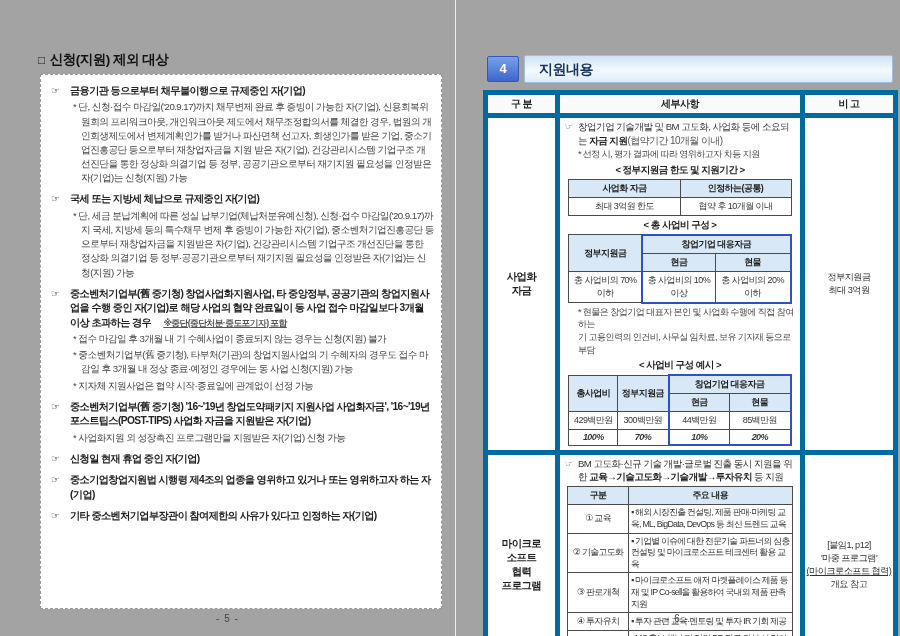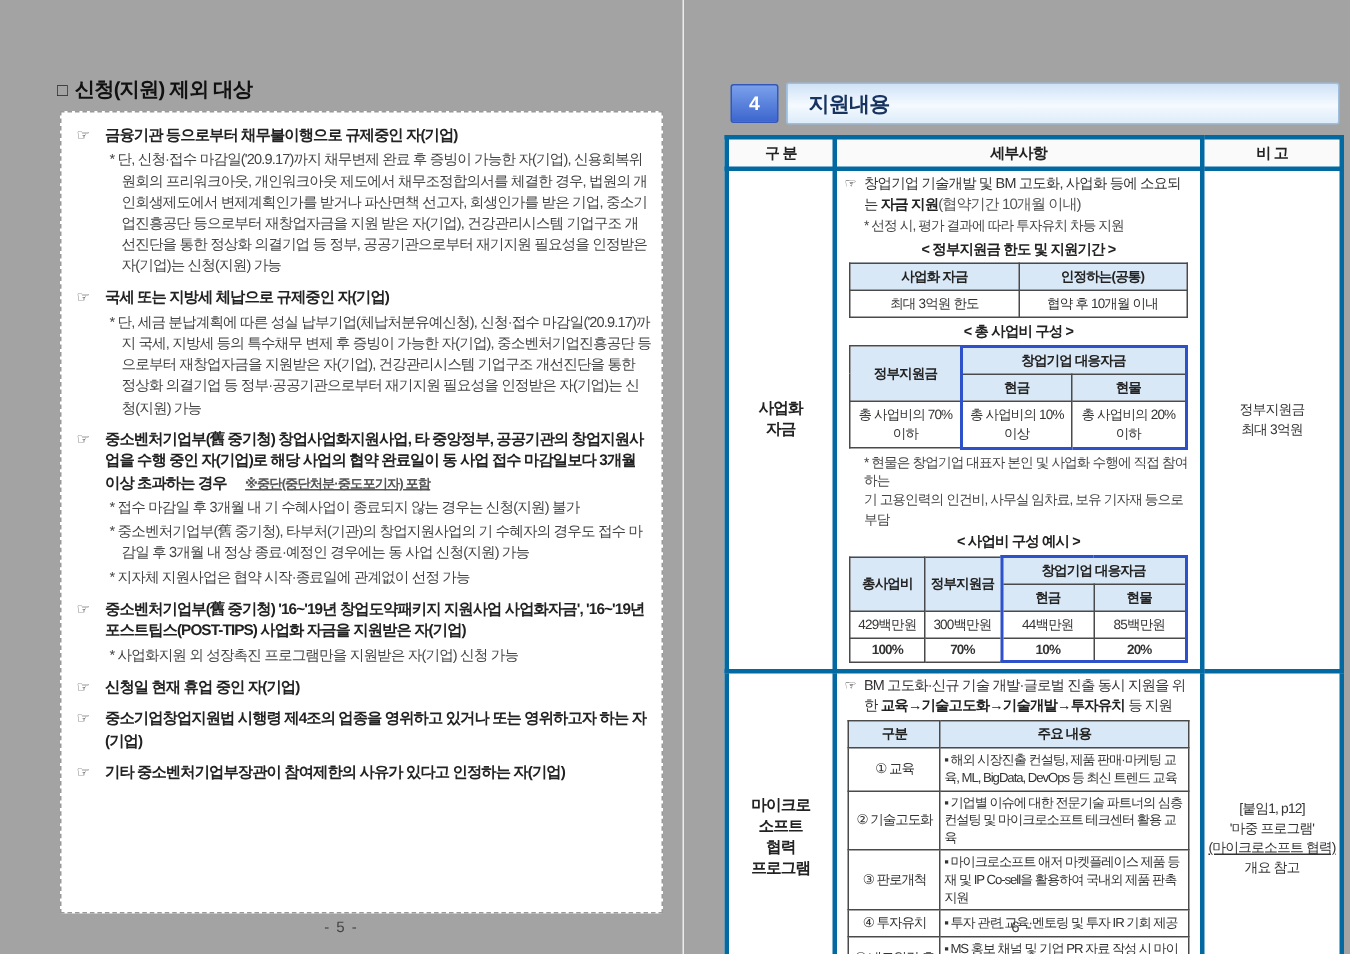--- a/index.html
+++ b/index.html
@@ -28,40 +28,40 @@
   .num-box{position:absolute;left:4px;top:1px;width:30px;height:24px;border:1px solid #3558b8;border-radius:2px;
            background:linear-gradient(180deg,#7aa0ea,#3c66cf);color:#fff;font-weight:bold;font-size:13px;
            text-align:center;line-height:24px;}
   .title-bar{position:absolute;left:41px;top:0;right:0;height:26px;border:1px solid #9fbedd;border-radius:2px;
              background:linear-gradient(180deg,#cfe2f6 0%,#f5faff 55%,#dcecf9 100%);
              line-height:26px;padding-left:14px;font-size:14px;font-weight:bold;color:#17335f;letter-spacing:-0.5px;}
 
   table{border-collapse:collapse;}
   .outer-table{position:absolute;left:28px;top:90px;width:410px;table-layout:fixed;
                font-size:9.6px;color:#333;letter-spacing:-0.55px;background:#fff;}
-  .outer-table th,.outer-table td{border:3px solid #0369a1;}
+  .outer-table th,.outer-table td{border:5px solid #0369a1;}
   .outer-table thead th{background:#fafafa;font-weight:bold;font-size:10px;padding:2px;color:#222;}
   .cat{text-align:center;font-weight:bold;font-size:10.4px;white-space:pre-line;color:#222;padding:2px;line-height:1.35;vertical-align:middle;}
   .remark{text-align:center;font-size:9.2px;white-space:pre-line;color:#333;padding:2px 1px;line-height:1.4;vertical-align:middle;}
   .remark .u{text-decoration:underline;margin-top:20px;}
   .detail{padding:3px 5px 4px 5px;vertical-align:top;}
   .bullet{position:relative;padding-left:13px;line-height:1.32;margin-bottom:1px;color:#333;}
   .bullet .hand{position:absolute;left:0;top:0;font-size:9px;}
   .bullet b{color:#222;}
   .small{font-size:10px;color:#555;letter-spacing:-0.6px;}
   .subline{padding-left:13px;font-size:9.1px;color:#444;line-height:1.38;white-space:pre-line;letter-spacing:-0.6px;}
   .caption{text-align:center;font-weight:bold;margin:3px 0 2px 0;font-size:9.6px;color:#222;}
   .inner{margin:0 auto;width:97%;font-size:9px;text-align:center;color:#333;}
   .inner th,.inner td{border:1px solid #4a4a4a;padding:2px 2px;}
   .inner th{background:#d9e8f6;font-weight:bold;color:#222;}
   .bl{border-left:2px solid #2e51c9 !important;}
   .br{border-right:2px solid #2e51c9 !important;}
   .bt{border-top:2px solid #2e51c9 !important;}
   .bb{border-bottom:2px solid #2e51c9 !important;}
-  .bold{font-weight:bold;}
+  .bold{font-weight:bold;font-style:italic;}
   .ms-desc{text-align:left;font-size:8.8px;letter-spacing:-0.7px;line-height:1.32;}
   .ms-label{font-size:9px;letter-spacing:-0.7px;background:#fff !important;font-weight:normal;}
 </style>
 </head>
 <body>
 
 <div class="canvas">
   <div class="seam"></div>
 
   <div class="page page-left">
@@ -142,21 +142,21 @@
 
         <tr>
           <td class="cat">사업화
 자금</td>
           <td class="detail">
             <div class="bullet">
               <span class="hand">☞</span>
               <span>창업기업 기술개발 및 BM 고도화, 사업화 등에 소요되는</span>
               <b>자금 지원</b><span class="small">(협약기간 10개월 이내)</span>
             </div>
-            <div class="subline">* 선정 시, 평가 결과에 따라 투자유치 차등 지원</div>
+            <div class="subline">* 선정 시, 평가 결과에 따라 영위하고자 차등 지원</div>
             <div class="caption">&lt; 정부지원금 한도 및 지원기간 &gt;</div>
             <table class="inner">
               <tbody>
                   <tr>
                 <th style="width:50%">사업화 자금</th>
                 <th>인정하는(공통)</th>
               </tr>
               <tr>
                 <td>최대 3억원 한도</td>
                 <td>협약 후 10개월 이내</td>

